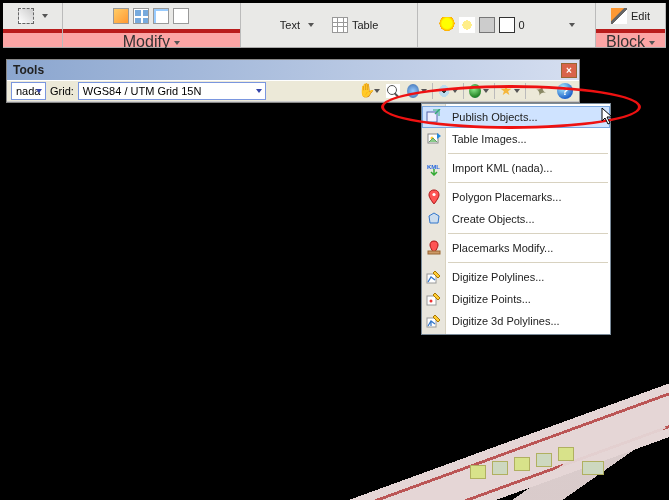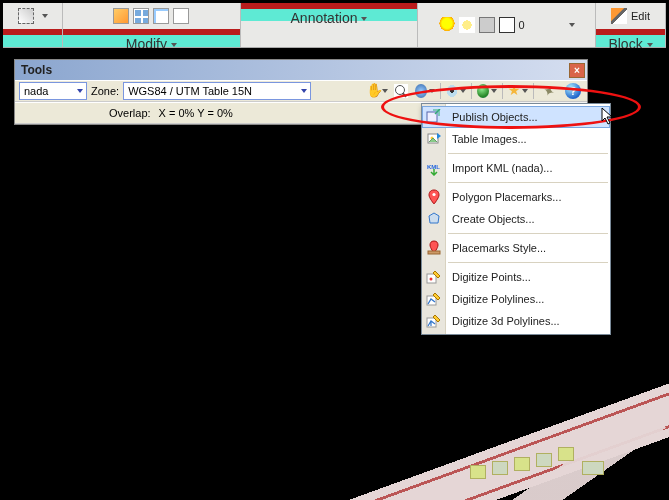--- a/index.html
+++ b/index.html
@@ -3,21 +3,21 @@
 <meta charset="utf-8">
 <style>
   * { box-sizing: border-box; margin: 0; padding: 0; }
   html, body { width: 669px; height: 500px; overflow: hidden; font-family: Tahoma, Arial, sans-serif; font-size: 11px; background: #000; }
   .outer { width: 669px; height: 500px; border: 3px solid #000; background: #000; position: relative; }
   .ribbon { background: #e9e9e7; height: 45px; border-bottom: 1px solid #aaa; display: flex; }
   .ribbon-group { border-right: 1px solid #bbb; display: flex; flex-direction: column; flex: 1; }
   .ribbon-group:first-child { flex: 0 0 60px; }
   .ribbon-group.big { flex: 1.2; }
   .grp-icons { flex: 1; display: flex; align-items: center; justify-content: center; gap: 4px; padding: 2px 6px; }
-  .grp-label { height: 18px; background: #5eead4; text-align: center; font-size: 14px; color: #333; line-height: 18px; border-top: 6px solid #b91c1c; }
+  .grp-label { height: 18px; background: #fca5a5; text-align: center; font-size: 16px; color: #333; line-height: 18px; border-top: 4px solid #b91c1c; }
   .tri { display: inline-block; margin-left: 4px; border-left: 3px solid transparent; border-right: 3px solid transparent; border-top: 4px solid #555; vertical-align: middle; }
   .ico { width: 16px; height: 16px; display: inline-block; background: #eee; border: 1px solid #999; }
   .ico.crop { background: linear-gradient(45deg,#fff,#ccc); border:1px dashed #666;}
   .ico.ruler { background: linear-gradient(135deg,#fc6,#f93); }
   .ico.arr { background:#fff; position:relative; }
   .ico.grid4 { background:
      linear-gradient(#7ad,#7ad) 1px 1px/6px 6px no-repeat,
      linear-gradient(#7ad,#7ad) 9px 1px/6px 6px no-repeat,
      linear-gradient(#7ad,#7ad) 1px 9px/6px 6px no-repeat,
      linear-gradient(#7ad,#7ad) 9px 9px/6px 6px no-repeat,#fff;}
@@ -48,21 +48,21 @@
     transform: rotate(-35deg);
     background: linear-gradient(to bottom, transparent 0, transparent 30%, #e5d6d6 30%, #e5d6d6 78%, transparent 78%);
     opacity:.95;
   }
   .blobs { position:absolute; right:40px; bottom:6px; width:160px; height:60px; }
   .blobs span{ position:absolute; width:16px; height:14px; background:#d8e28a; border:1px solid #b0b060; }
   .blobs span.g{ background:#cdd8c0; }
 
   
   .toolwin {
-    position:absolute; top:56px; left:11px; width:574px;
+    position:absolute; top:56px; left:3px; width:574px;
     background:#ece9d8; border:1px solid #888;
   }
   .titlebar {
     height:20px;
     background: linear-gradient(to right,#8ba6cf,#d5def0);
     display:flex; align-items:center; justify-content:space-between;
     padding:0 2px 0 6px; font-weight:bold; font-size:12px; color:#222;
   }
   .closebox{ width:16px; height:15px; background:#d9644a; border:1px solid #963; color:#fff; font-size:10px; line-height:13px; text-align:center; font-weight:bold;}
   .row { height:22px; display:flex; align-items:center; gap:4px; padding:0 4px; background:#ece9d8; border-top:1px solid #fff; border-bottom:1px solid #ccc;}
@@ -124,21 +124,27 @@
     <div class="ribbon-group big">
       <div class="grp-icons">
         <span class="ico ruler"></span>
         <span class="ico grid4"></span>
         <span class="ico copy"></span>
         <span class="ico arr"></span>
       </div>
       <div class="grp-label"><span>Modify</span><span class="tri"></span></div>
     </div>
     <div class="ribbon-group big">
-      <div class="grp-label"><span>Annotation</span><span class="tri"></span></div>
+      <div class="grp-icons">
+        <span class="txt-label">Text</span>
+        <span class="tri"></span>
+        <span style="width:10px"></span>
+        <span class="ico table"></span>
+        <span class="txt-label">Table</span>
+      </div>
     </div>
     <div class="ribbon-group big">
       <div class="grp-icons">
         <span class="ico bulb"></span>
         <span class="ico sun"></span>
         <span class="ico lock"></span>
         <span class="ico sq"></span>
         <span class="txt-label">0</span>
         <span class="tri" style="margin-left:40px;"></span>
       </div>
@@ -164,26 +170,26 @@
       <span class="g" style="left:116px;top:30px;width:22px"></span>
     </div>
   </div>
 
   <div class="toolwin">
     <div class="titlebar">
       <span>Tools</span>
       <span class="closebox">×</span>
     </div>
     <div class="row">
-      <span class="combo" style="width:68px">
+      <span class="combo" style="width:35px">
           <span>nada</span>
         </span>
-      <span>Zone:</span>
+      <span>Grid:</span>
       <span class="combo" style="width:188px">
-          <span>WGS84 / UTM Table 15N</span>
+          <span>WGS84 / UTM Grid 15N</span>
         </span>
       <span class="spacer"></span>
       <span class="tbtn">
           <span class="mini hand">✋</span>
           <span class="tri"></span>
         </span>
       <span class="tbtn">
           <span class="mini mag"></span>
         </span>
       <span class="tbtn">
@@ -205,25 +211,20 @@
           <span class="mini star">★</span>
           <span class="tri"></span>
         </span>
       <span class="sep"></span>
       <span class="tbtn">
           <span class="wrench">✦</span>
         </span>
       <span class="tbtn">
           <span class="help">?</span>
         </span>
-    </div>
-    <div class="row">
-      <span style="width:86px"></span>
-      <span>Overlap:</span>
-      <span style="margin-left:4px;">X = 0%   Y = 0%</span>
     </div>
   </div>
 
   <div class="menu">
     <div class="strip"></div>
 
     <div class="mi hl">
       <span class="mico">
         <svg viewBox="0 0 16 16">
             <rect x="1" y="3" width="10" height="10" fill="#eef" stroke="#56a"></rect>
@@ -273,42 +274,42 @@
       <span>Create Objects...</span>
     </div>
     <div class="msep"></div>
     <div class="mi">
       <span class="mico">
         <svg viewBox="0 0 16 16">
             <path d="M8 1 C5 1 4 3 4 5 C4 8 8 13 8 13 C8 13 12 8 12 5 C12 3 11 1 8 1" fill="#f55" stroke="#a11"></path>
             <rect x="2" y="11" width="12" height="3" fill="#c96" stroke="#963"></rect>
           </svg>
       </span>
-      <span>Placemarks Style...</span>
+      <span>Placemarks Modify...</span>
     </div>
     <div class="msep"></div>
+    <div class="mi">
+      <span class="mico">
+        <svg viewBox="0 0 16 16">
+            <rect x="1" y="5" width="9" height="9" fill="#fff" stroke="#999"></rect>
+            <path d="M2 13 L5 8 L9 11" fill="none" stroke="#37c" stroke-width="1.3"></path>
+            <path d="M9 2 L14 7 L12 9 L7 4 Z" fill="#fc3" stroke="#a70"></path>
+          </svg>
+      </span>
+      <span>Digitize Polylines...</span>
+    </div>
     <div class="mi">
       <span class="mico">
         <svg viewBox="0 0 16 16">
             <rect x="1" y="5" width="9" height="9" fill="#fff" stroke="#999"></rect>
             <circle cx="5" cy="10" r="1.5" fill="#e33"></circle>
             <path d="M9 2 L14 7 L12 9 L7 4 Z" fill="#fc3" stroke="#a70"></path>
           </svg>
       </span>
       <span>Digitize Points...</span>
-    </div>
-    <div class="mi">
-      <span class="mico">
-        <svg viewBox="0 0 16 16">
-            <rect x="1" y="5" width="9" height="9" fill="#fff" stroke="#999"></rect>
-            <path d="M2 13 L5 8 L9 11" fill="none" stroke="#37c" stroke-width="1.3"></path>
-            <path d="M9 2 L14 7 L12 9 L7 4 Z" fill="#fc3" stroke="#a70"></path>
-          </svg>
-      </span>
-      <span>Digitize Polylines...</span>
     </div>
     <div class="mi">
       <span class="mico">
         <svg viewBox="0 0 16 16">
             <rect x="1" y="5" width="9" height="9" fill="#fff" stroke="#999"></rect>
             <path d="M2 13 L5 8 L9 11 M5 8 L5 13" fill="none" stroke="#37c" stroke-width="1.2"></path>
             <path d="M9 2 L14 7 L12 9 L7 4 Z" fill="#fc3" stroke="#a70"></path>
           </svg>
       </span>
       <span>Digitize 3d Polylines...</span>

